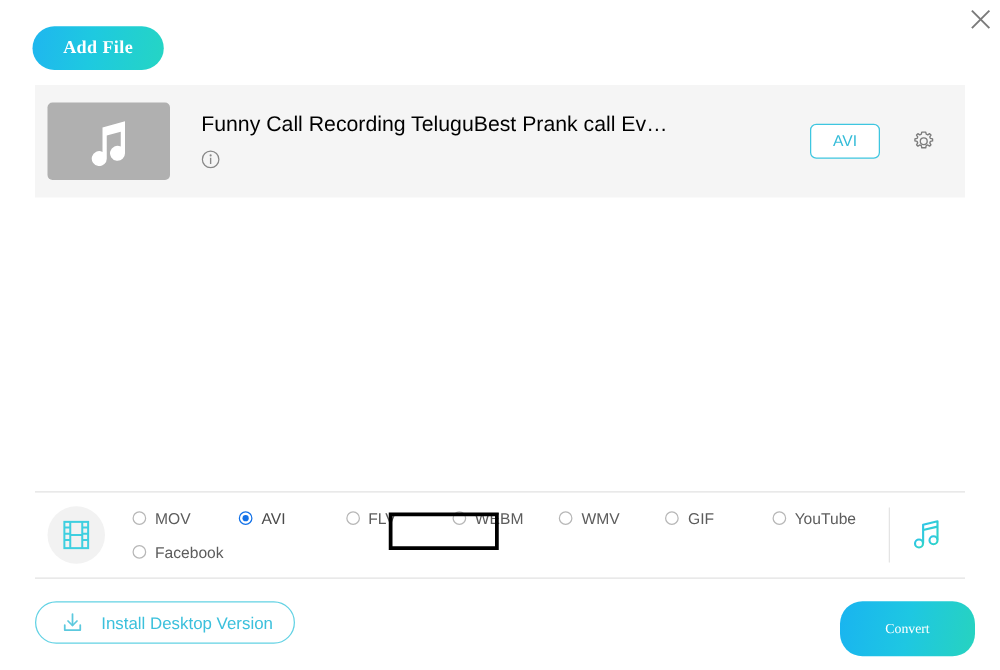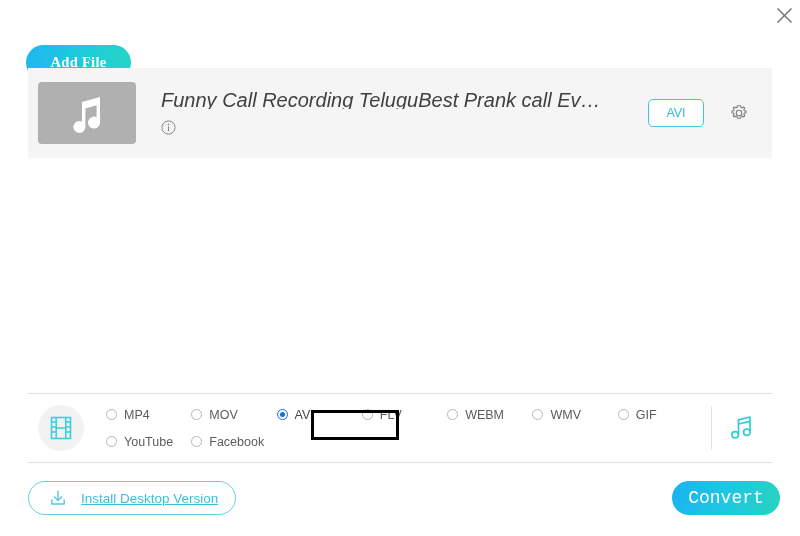--- a/index.html
+++ b/index.html
@@ -28,21 +28,20 @@
     justify-content: center;
     cursor: pointer;
   }
   .close-btn svg { display: block; }
 
   
   .addfile-wrap {
     position: absolute;
     left: 26px;
     top: 21px;
-    margin-top: 24px;
   }
   .addfile-btn {
     width: 105px;
     height: 35px;
     border-radius: 18px;
     background: linear-gradient(100deg, #1fb6ef 0%, #1ec9e0 45%, #25d5c4 100%);
     border: none;
     color: #ffffff;
     font-family: "Liberation Serif", serif;
     font-weight: bold;
@@ -79,27 +78,26 @@
     display: flex;
     align-items: center;
     justify-content: center;
   }
   .file-meta {
     flex: 1 1 auto;
     min-width: 0;
     padding-left: 25px;
   }
   .file-name {
-    font-size: 20px;
-    color: #404040;
+    font-size: 17px;
+    color: #000000;
     white-space: nowrap;
     overflow: hidden;
     text-overflow: ellipsis;
     line-height: 18px;
-    font-style: italic;
   }
   .info-row {
     margin-top: 11px;
     height: 16px;
     display: flex;
     align-items: center;
   }
   .info-icon { cursor: pointer; display: block; }
 
   .fmt-badge {
@@ -242,35 +240,34 @@
     height: 22px;
     display: flex;
     align-items: center;
     justify-content: center;
     flex: 0 0 auto;
   }
   .install-label {
     color: #3bc0dc;
     font-size: 13.5px;
     margin-left: 12px;
-    text-decoration: underline;
   }
 
   .convert-btn {
     position: absolute;
     left: 672px;
     top: 481px;
     width: 108px;
-    height: 34px;
+    height: 44px;
     border: none;
     border-radius: 18px;
     background: linear-gradient(100deg, #19b4f0 0%, #1ec7e2 50%, #27d3bf 100%);
     color: #ffffff;
-    font-size: 18px;
-    font-family: Liberation Mono, monospace;
+    font-size: 11px;
+    font-family: Liberation Serif, serif;
     cursor: pointer;
     display: flex;
     align-items: center;
     justify-content: center;
     padding: 0;
   }
 </style>
 </head>
 <body>
 
@@ -335,24 +332,20 @@
         <line x1="17.8" y1="12" x2="22.5" y2="12"></line>
         <line x1="17.8" y1="17" x2="22.5" y2="17"></line>
       </g>
     </svg>
   </div>
 
   <div class="formats-grid">
 
     <div class="fmt-opt">
       <span class="radio"></span>
-      <span class="fmt-label">MP4</span>
-    </div>
-    <div class="fmt-opt">
-      <span class="radio"></span>
       <span class="fmt-label">MOV</span>
     </div>
     <div class="fmt-opt selected">
       <span class="radio"></span>
       <span class="fmt-label">AVI</span>
     </div>
     <div class="fmt-opt">
       <span class="radio"></span>
       <span class="fmt-label">FLV</span>
     </div>

